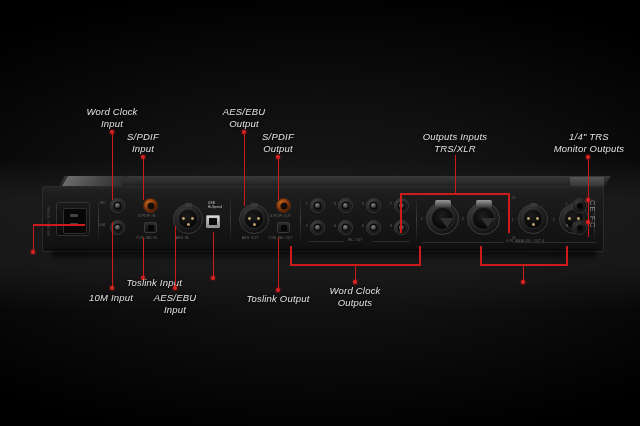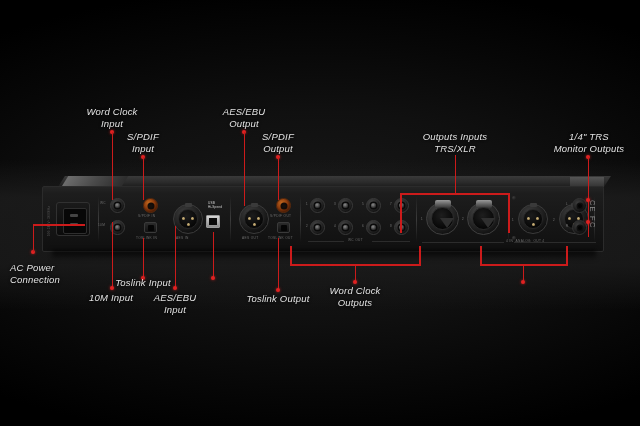--- a/index.html
+++ b/index.html
@@ -514,33 +514,31 @@
   <div class="lead v" style="left:400px; top:193px; height:40px;"></div>
   <div class="lead v" style="left:508.4px; top:193px; height:40px;"></div>
 
   <div class="label center" style="left:538px; top:131px; width:102px;">1/4" TRS
 Monitor Outputs</div>
   <div class="dot" style="left:586px; top:155px;"></div>
   <div class="lead v" style="left:587.5px; top:157px; height:80px;"></div>
   <div class="dot" style="left:586px; top:198px;"></div>
   <div class="dot" style="left:586px; top:220px;"></div>
 
-  <div class="label left" style="left:10px; top:262px; width:80px;">AC Power
-Connection</div>
   <div class="dot" style="left:31px; top:250px;"></div>
   <div class="lead v" style="left:32.5px; top:224px; height:28px;"></div>
   <div class="lead h" style="left:32.5px; top:224px; width:52px;"></div>
 
   <div class="lead v" style="left:111.5px; top:222px; height:66px;"></div>
   <div class="dot" style="left:110px; top:286px;"></div>
   <div class="label center" style="left:72px; top:292px; width:78px;">10M Input</div>
 
   <div class="lead v" style="left:142.5px; top:238px; height:40px;"></div>
   <div class="dot" style="left:141px; top:276px;"></div>
-  <div class="label center" style="left:104px; top:277px; width:78px;">Toslink Input</div>
+  <div class="label center" style="left:104px; top:277px; width:78px;text-align:right;">Toslink Input</div>
 
   <div class="lead v" style="left:174.5px; top:226px; height:62px;"></div>
   <div class="dot" style="left:173px; top:286px;"></div>
   <div class="label center" style="left:138px; top:292px; width:74px;">AES/EBU
 Input</div>
 
   <div class="lead v" style="left:212.5px; top:232px; height:46px;"></div>
   <div class="dot" style="left:211px; top:276px;"></div>
 
   <div class="lead v" style="left:277.5px; top:238px; height:52px;"></div>

